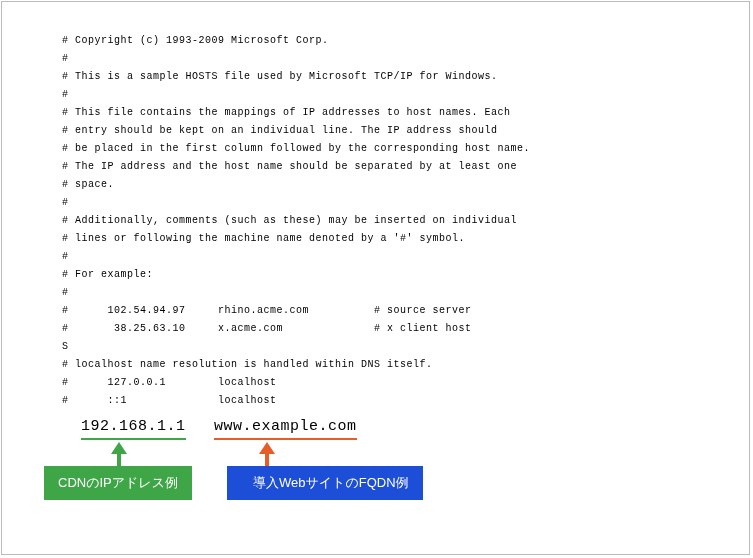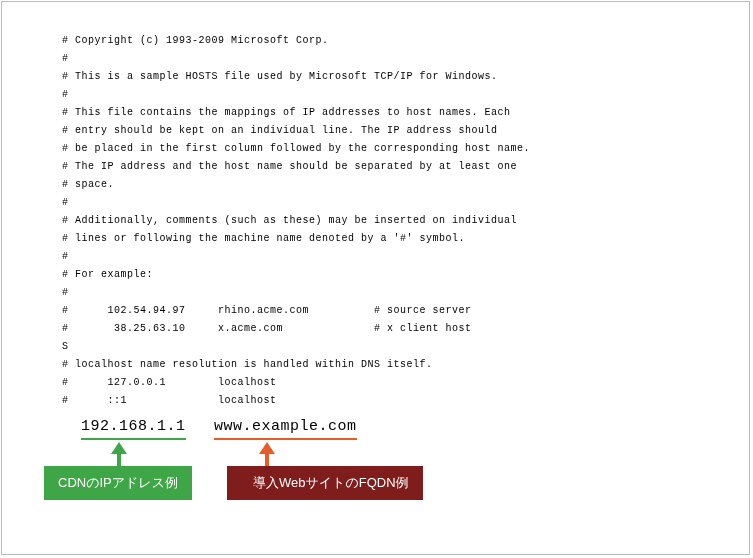--- a/index.html
+++ b/index.html
@@ -68,21 +68,21 @@
   .label-box {
     position: absolute;
     color: #fff;
     font-family: "Hiragino Kaku Gothic Pro", Meiryo, sans-serif;
     font-size: 13px;
     padding: 8px 14px;
     text-align: center;
     white-space: nowrap;
   }
   .label-green { background: #3fa648; }
-  .label-orange { background: #7f1d1d; padding-left: 26px; }
+  .label-orange { background: #1d4ed8; padding-left: 26px; }
 </style>
 </head>
 <body>
 
 <div class="frame">
   <div class="content">
     <div class="hosts-text" id="hosts-lines"># Copyright (c) 1993-2009 Microsoft Corp.
 #
 # This is a sample HOSTS file used by Microsoft TCP/IP for Windows.
 #

